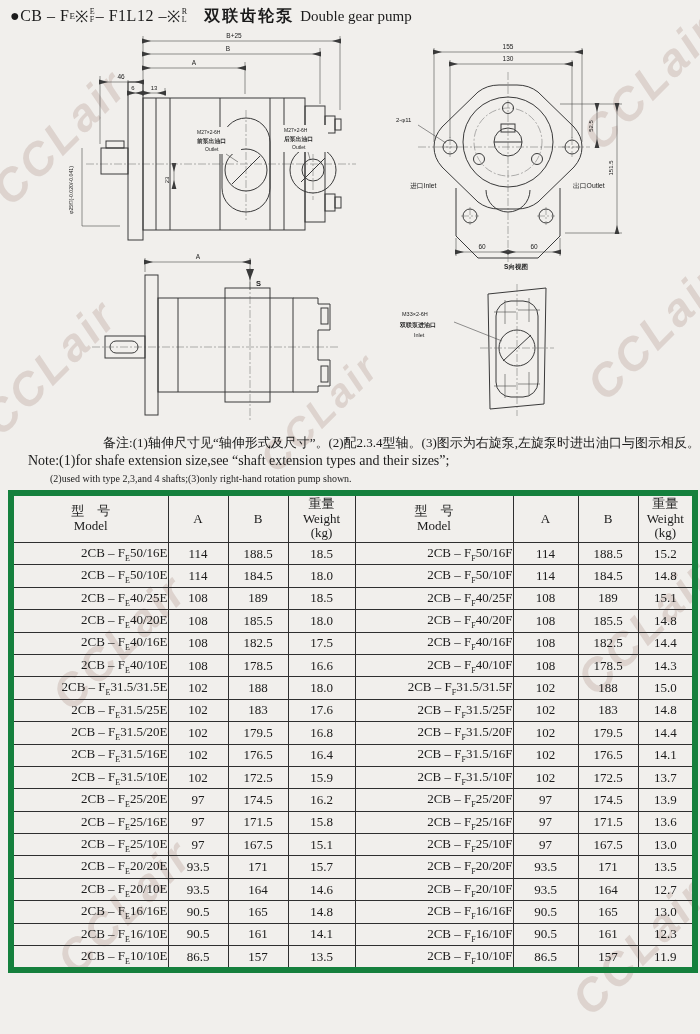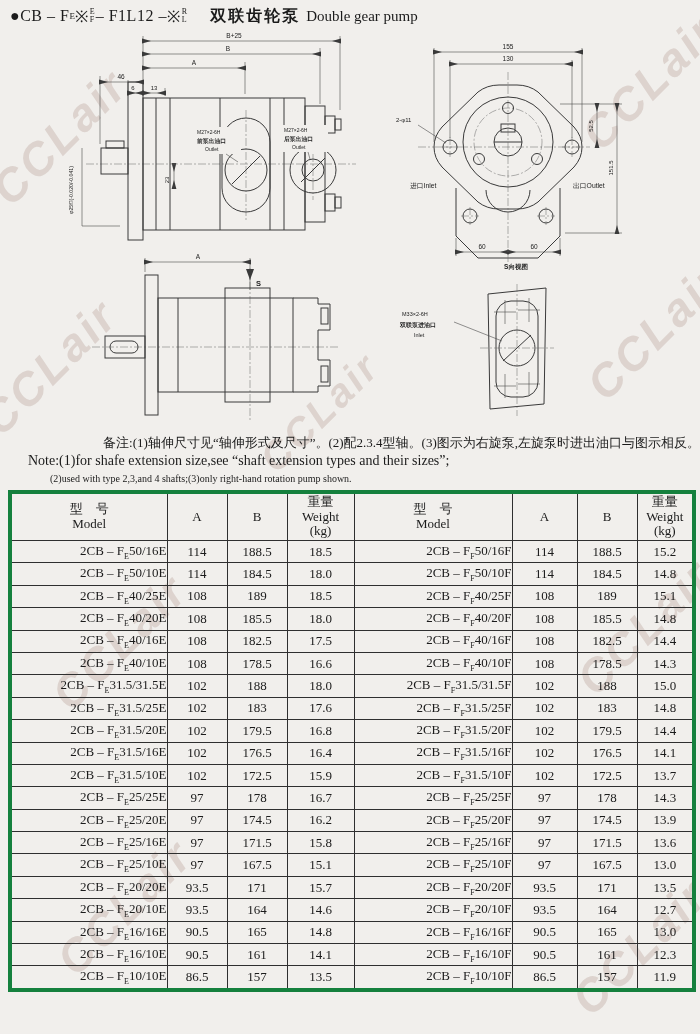--- a/index.html
+++ b/index.html
@@ -12,36 +12,36 @@
     position:absolute;z-index:0;pointer-events:none;
     font-family:"Liberation Sans","DejaVu Sans",sans-serif;
     font-weight:bold;font-style:italic;font-size:46px;letter-spacing:3px;
     color:rgba(168,140,130,0.28);transform:rotate(-45deg);white-space:nowrap;
   }
   .layer{position:absolute;z-index:1;}
   #title-row{top:5px;left:10px;display:flex;align-items:center;font-size:16px;}
   #title-row .code{letter-spacing:.5px;}
   #title-row sub{font-size:9px;}
   .stack{display:inline-flex;flex-direction:column;font-size:8px;line-height:1.05;margin:0 1px;vertical-align:middle;}
-  .cn-title{font-weight:bold;font-size:16px;margin-left:22px;letter-spacing:2px;}
+  .cn-title{font-weight:bold;font-size:16px;margin-left:16px;letter-spacing:2px;}
   .en-title{font-size:15px;margin-left:6px;}
   svg{position:absolute;z-index:1;overflow:visible;}
   svg text{font-family:"Liberation Sans","DejaVu Sans",sans-serif;fill:#222;}
   .ol{fill:none;stroke:#3a3a3a;stroke-width:1;}
   .tl{fill:none;stroke:#4a4a4a;stroke-width:.6;}
   .cl{fill:none;stroke:#666;stroke-width:.5;stroke-dasharray:8 2 2 2;}
   .lblbg{fill:#f1efec;}
   .notes{position:absolute;z-index:1;left:0;width:700px;}
   .notes .n1{padding-left:28px;font-size:13px;line-height:19px;letter-spacing:0;text-align:right;}
   .notes .n2{padding-left:28px;font-size:14px;line-height:18px;}
   .notes .n3{padding-left:50px;font-size:10px;line-height:18px;}
   #spec-table{
     position:absolute;z-index:1;top:490px;left:8px;
     border-collapse:collapse;table-layout:fixed;width:684px;
-    border:4px solid #15803d;font-size:13px;
+    border:6px solid #15803d;font-size:13px;
   }
   #spec-table th,#spec-table td{border:1px solid #2f2f2f;padding:0;}
   #spec-table th{height:46px;font-weight:normal;font-size:13px;line-height:1.15;}
   #spec-table td{height:21.4px;}
   #spec-table td.model{text-align:right;padding-left:10px;}
   #spec-table td.num{text-align:center;}
   #spec-table sub{font-size:8px;}
   .hdr-small{font-size:12px;line-height:1.1;}
 </style>
 </head>
@@ -413,30 +413,20 @@
         <td class="model">2CB – F<sub>E</sub>31.5/10E</td>
         <td class="num">102</td>
         <td class="num">172.5</td>
         <td class="num">15.9</td>
         <td class="model">2CB – F<sub>F</sub>31.5/10F</td>
         <td class="num">102</td>
         <td class="num">172.5</td>
         <td class="num">13.7</td>
       </tr>
       <tr>
-        <td class="model">2CB – F<sub>E</sub>25/25E</td>
-        <td class="num">97</td>
-        <td class="num">178</td>
-        <td class="num">16.7</td>
-        <td class="model">2CB – F<sub>F</sub>25/25F</td>
-        <td class="num">97</td>
-        <td class="num">178</td>
-        <td class="num">14.3</td>
-      </tr>
-      <tr>
         <td class="model">2CB – F<sub>E</sub>25/20E</td>
         <td class="num">97</td>
         <td class="num">174.5</td>
         <td class="num">16.2</td>
         <td class="model">2CB – F<sub>F</sub>25/20F</td>
         <td class="num">97</td>
         <td class="num">174.5</td>
         <td class="num">13.9</td>
       </tr>
       <tr>

